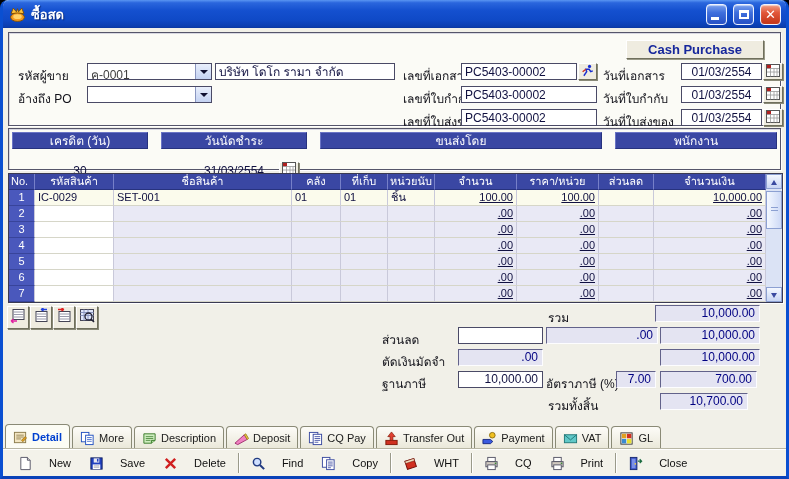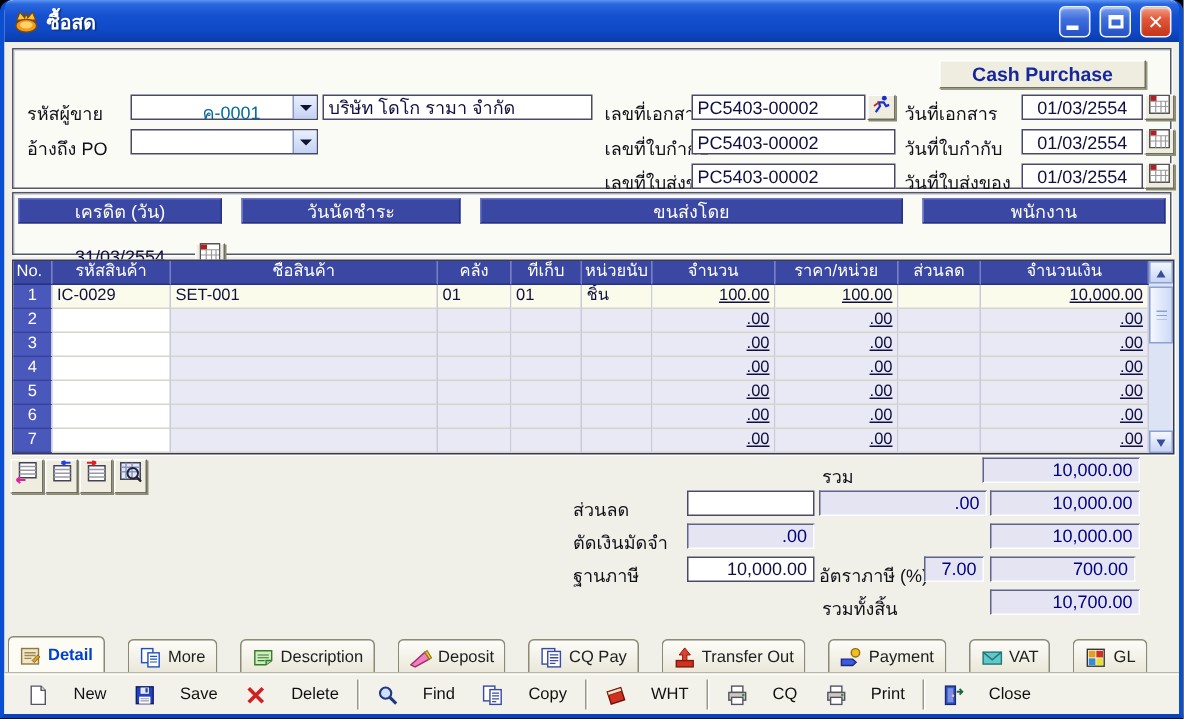--- a/index.html
+++ b/index.html
@@ -35,21 +35,21 @@
     background:#efece0; border:1px solid; border-color:#fff #6f6f5c #6f6f5c #fff;
     box-shadow:1px 1px 0 #9a9a88; color:#16279c; font-weight:bold; font-size:13px;
     text-align:center; line-height:17px; }
 
   .lbl { position:absolute; font-size:12px; color:#101018; white-space:nowrap; }
   .field { position:absolute; height:17px; background:#fff; border:1px solid #4a4a66;
     font-size:12px; color:#101040; padding:0 3px; line-height:15px;
     font-family:"Liberation Sans","DejaVu Sans",sans-serif; }
   input.field { outline:none; }
   .combo { position:absolute; height:17px; background:#fff; border:1px solid #4a4a66; }
-  .combo .cval { position:absolute; left:3px; top:1px; font-size:12px; color:#0369a1;margin-left:44px; }
+  .combo .cval { position:absolute; left:3px; top:1px; font-size:12px; color:#404040; }
   .combo .carr { position:absolute; right:0; top:0; bottom:0; width:16px;
     background:linear-gradient(180deg,#e9effc,#c4d2f2); border-left:1px solid #8a96c0; }
   .combo .carr:after { content:""; position:absolute; left:4px; top:6px;
     border-left:4px solid transparent; border-right:4px solid transparent; border-top:4px solid #101030; }
 
   .mini-btn { position:absolute; width:20px; height:17px; background:#efece0;
     border:1px solid; border-color:#fff #6f6f5c #6f6f5c #fff; box-shadow:1px 1px 0 #8a8a78;
     display:flex; align-items:center; justify-content:center; }
 
   
@@ -93,21 +93,21 @@
     border-color:#fff #6f6f5c #6f6f5c #fff; box-shadow:1px 1px 0 #8a8a78;
     display:flex; align-items:center; justify-content:center; }
 
   
   .sumbox { position:absolute; height:17px; background:#e4e4f2; border:1px solid;
     border-color:#62628a #fdfdff #fdfdff #62628a; color:#000082; font-size:12px;
     text-align:right; padding:0 4px; line-height:15px; }
   .sumbox.white { background:#fff; border-color:#4a4a66; border-style:solid; color:#101040; }
 
   
-  .tabs { position:absolute; left:2px; top:396px; display:flex; align-items:flex-end; gap:15px; }
+  .tabs { position:absolute; left:2px; top:396px; display:flex; align-items:flex-end; gap:2px; }
   .tab { height:23px; display:flex; align-items:center; gap:4px; padding:0 7px;
     background:linear-gradient(180deg,#fdfcf8,#e9e7d8); border:1px solid #8a8a76;
     border-bottom:none; border-radius:4px 4px 0 0; font-size:11px; color:#202020; }
   .tab.active { height:25px; background:#fcfcf4; color:#0040d0; font-weight:bold;
     box-shadow:inset 0 2px 0 #fcfcf4; }
   .tab .ticon svg { display:block; }
 
   
   .toolbar { position:absolute; left:0; top:421px; width:783px; height:27px;
     background:#f3f2ea; border-top:1px solid #fff; box-shadow:0 -1px 0 #b8b6a4;
@@ -205,20 +205,21 @@
             </svg></span>
       </div>
     </div>
 
     <div class="panel panel-credit">
       <div class="credit-grid">
         <div class="chead">เครดิต (วัน)</div>
         <div class="chead">วันนัดชำระ</div>
         <div class="chead">ขนส่งโดย</div>
         <div class="chead">พนักงาน</div>
+        <div class="cval2">30</div>
         <div class="cval2">
           <span>31/03/2554</span>
           <span class="mini-btn" style="left:118px;top:0;width:20px">
               <span><svg width="14" height="13" viewBox="0 0 14 13">
                   <rect x="0.5" y="0.5" width="13" height="12" fill="#fff" stroke="#555"></rect>
                   <rect x="1" y="1" width="4" height="3.5" fill="#b02020"></rect>
                   <path d="M1 4.5h12M1 8h12M4.5 4.5v8M8 4.5v8M11 4.5v8" stroke="#999" stroke-width="0.8"></path>
                 </svg></span>
             </span>
         </div>
@@ -386,21 +387,21 @@
     <div class="sumbox" style="left:455px;top:321px;width:85px">.00</div>
     <div class="sumbox" style="left:657px;top:321px;width:100px">10,000.00</div>
 
     <span class="lbl" style="left:379px;top:346px">ฐานภาษี</span>
     <div class="sumbox white" style="left:455px;top:343px;width:85px">10,000.00</div>
     <span class="lbl" style="left:543px;top:346px">อัตราภาษี (%)</span>
     <div class="sumbox" style="left:613px;top:343px;width:40px">7.00</div>
     <div class="sumbox" style="left:657px;top:343px;width:97px">700.00</div>
 
     <span class="lbl" style="left:545px;top:368px">รวมทั้งสิ้น</span>
-    <div class="sumbox" style="left:657px;top:365px;width:100px">10,700.00</div>
+    <div class="sumbox" style="left:657px;top:365px;width:88px">10,700.00</div>
 
     <div class="tabs">
       <div class="tab active">
         <span class="ticon">
             <svg width="15" height="15" viewBox="0 0 16 16">
               <rect x="1.5" y="2.5" width="12" height="11" fill="#f3e6c2" stroke="#8a7a4a"></rect>
               <path d="M3.5 5.5h8M3.5 7.5h8M3.5 9.5h5" stroke="#9a8a5a"></path>
               <path d="M9 11l4-4 1.5 1.5-4 4z" fill="#e0a020" stroke="#7a5a10" stroke-width="0.6"></path>
             </svg>
           </span>

